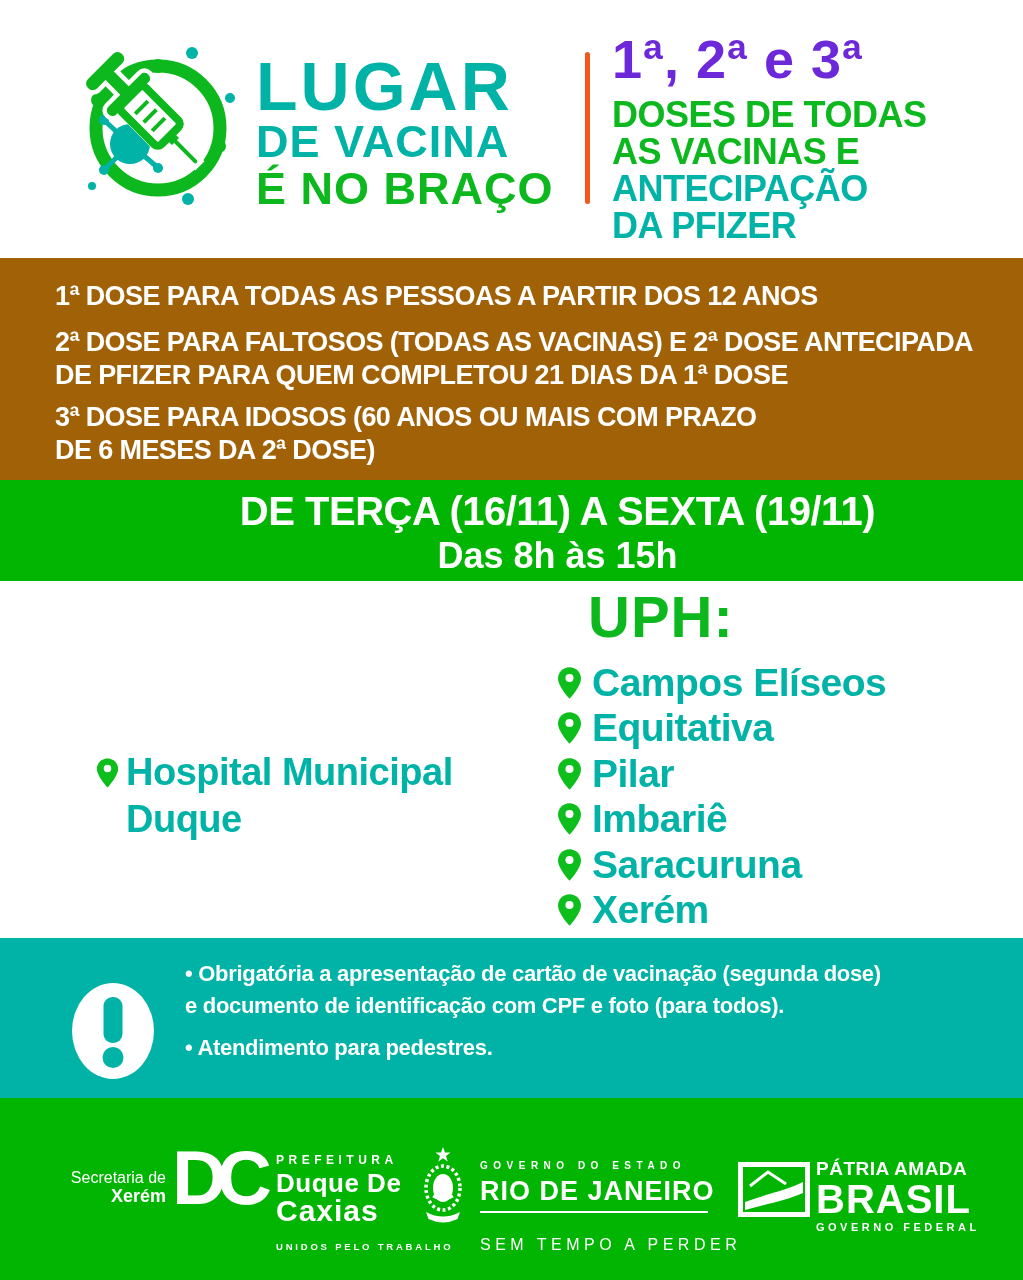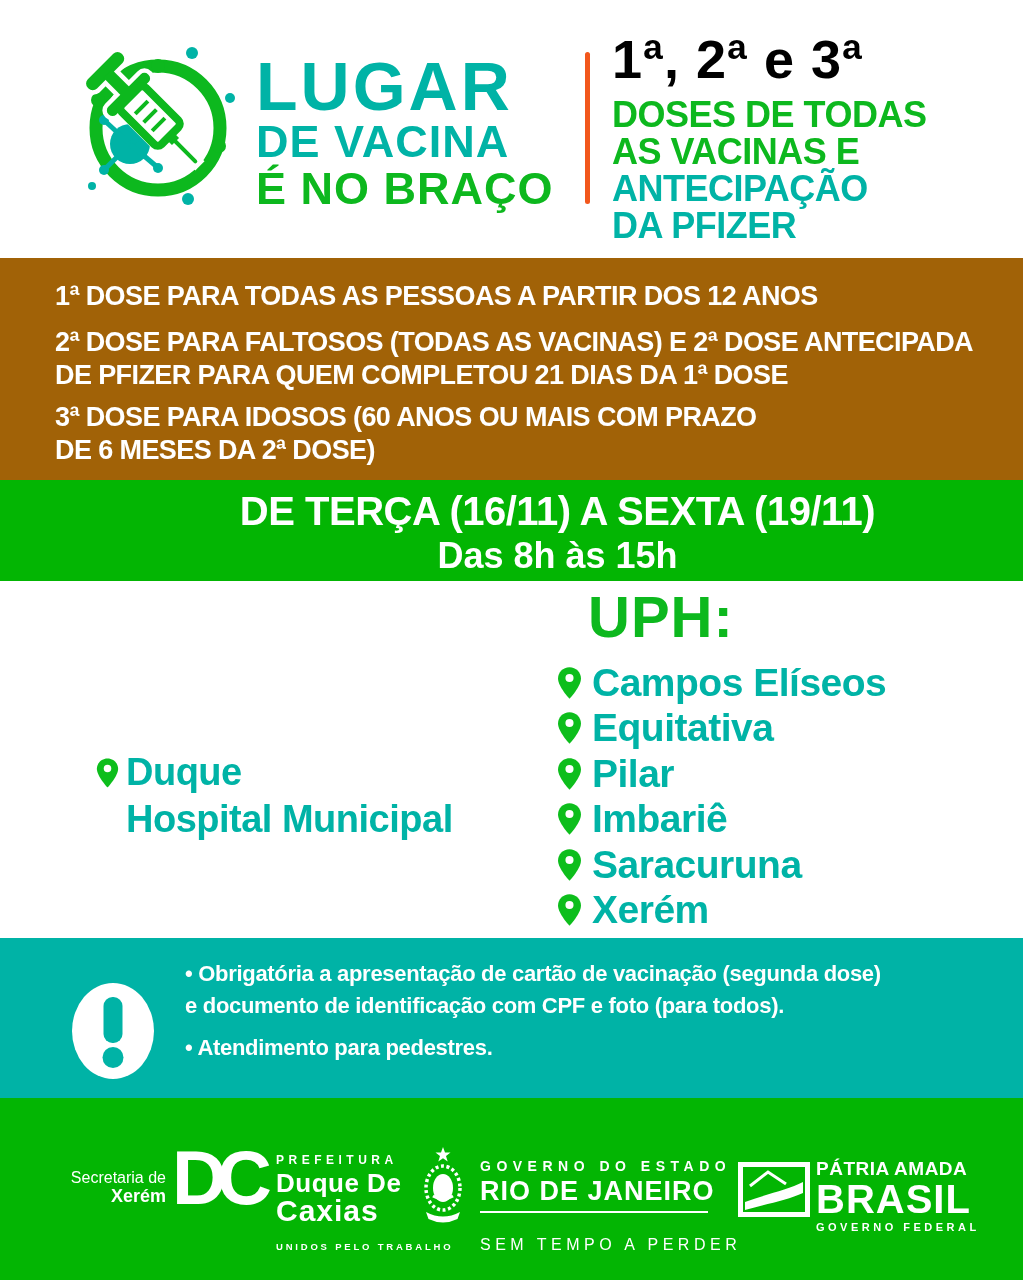--- a/index.html
+++ b/index.html
@@ -10,21 +10,21 @@
 
   
   .header{position:absolute;top:0;left:0;width:1023px;height:258px;background:#ffffff;}
   .logo-svg{position:absolute;left:70px;top:36px;}
   .title-block{position:absolute;left:256px;top:56px;font-weight:700;line-height:1;}
   .title-l1{font-size:68px;letter-spacing:3px;color:#00B3A6;line-height:60px;}
   .title-l2{font-size:45px;letter-spacing:1px;color:#00B3A6;line-height:47px;margin-top:2px;}
   .title-l3{font-size:45px;letter-spacing:1px;color:#0DB81E;line-height:47px;}
   .orange-divider{position:absolute;left:585px;top:52px;width:5px;height:152px;background:#F2571C;border-radius:3px;}
   .doses-block{position:absolute;left:612px;top:28px;font-weight:700;}
-  .doses-headline{font-size:54px;color:#000000;line-height:62px;letter-spacing:1px;}
+  .doses-headline{font-size:54px;color:#6d28d9;line-height:62px;letter-spacing:1px;}
   .doses-sub{margin-top:6px;font-size:36px;line-height:37px;letter-spacing:-0.5px;}
   .doses-green{color:#0DB81E;}
   .doses-teal{color:#00B3A6;}
 
   
   .eligibility{position:absolute;top:258px;left:0;width:1023px;height:222px;background:#a16207;color:#fff;font-weight:700;}
   .e-item{position:absolute;left:55px;right:30px;font-size:27px;line-height:33px;letter-spacing:-0.6px;}
   .e1{top:22px;} .e2{top:68px;} .e3{top:143px;}
 
   
@@ -57,21 +57,21 @@
   .secretaria{position:absolute;left:58px;top:70px;width:108px;text-align:right;font-size:16px;line-height:19px;}
   .secretaria-b{font-weight:700;font-size:18px;}
   .dc-logo{position:absolute;left:172px;top:42px;font-size:76px;font-weight:700;letter-spacing:-10px;line-height:76px;}
   .city-block{position:absolute;left:276px;top:55px;}
   .city-pref{font-size:12px;font-weight:700;letter-spacing:4.5px;line-height:14px;}
   .city-l1{font-size:26px;font-weight:700;line-height:26px;margin-top:3px;letter-spacing:0.5px;}
   .city-l2{font-size:30px;font-weight:700;line-height:29px;letter-spacing:1px;}
   .city-tag{font-size:9.5px;font-weight:700;letter-spacing:2.8px;margin-top:16px;}
   .arms-svg{position:absolute;left:418px;top:48px;}
   .state-block{position:absolute;left:480px;top:60px;}
-  .state-label{font-size:14px;font-weight:700;letter-spacing:5.5px;line-height:16px;}
+  .state-label{font-size:10px;font-weight:700;letter-spacing:5.5px;line-height:16px;}
   .state-name{font-size:27px;font-weight:700;letter-spacing:1px;line-height:30px;margin-top:2px;}
   .state-divider{width:228px;height:2px;background:#fff;margin-top:5px;}
   .state-tag{font-size:16px;font-weight:400;letter-spacing:4.5px;margin-top:23px;}
   .flag-svg{position:absolute;left:738px;top:64px;}
   .federal-block{position:absolute;left:816px;top:60px;}
   .federal-label{font-size:19px;font-weight:700;line-height:22px;letter-spacing:0.5px;}
   .federal-name{font-size:40px;font-weight:700;line-height:38px;letter-spacing:1px;}
   .federal-tag{font-size:11px;font-weight:700;letter-spacing:3.5px;margin-top:3px;}
 </style>
 </head>
@@ -214,22 +214,22 @@
         <span class="uph-text">Xerém</span>
       </div>
     </div>
 
     <div class="hospital">
       <div class="hospital-row">
         <svg class="pin" viewBox="0 0 24 30">
             <use href="#pin-shape"></use>
           </svg>
         <div class="hospital-text">
+          <div>Hospital Municipal</div>
           <div>Duque</div>
-          <div>Hospital Municipal</div>
         </div>
       </div>
     </div>
   </div>
 
   <div class="notice">
     <div class="alert-circle">
       <div class="alert-bar"></div>
       <div class="alert-dot"></div>
     </div>

